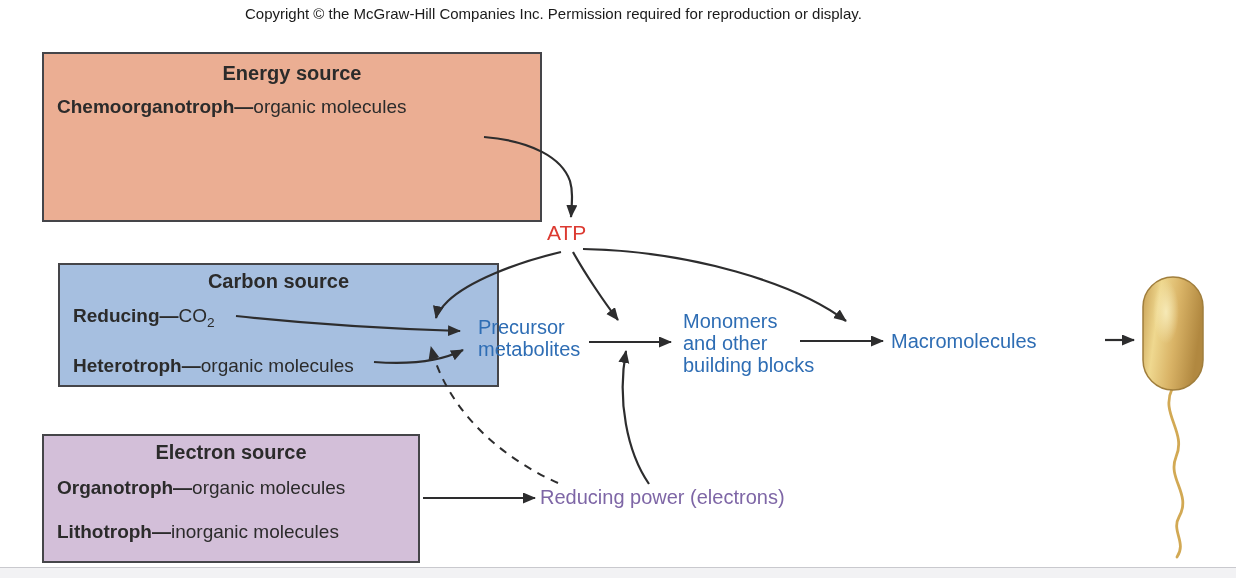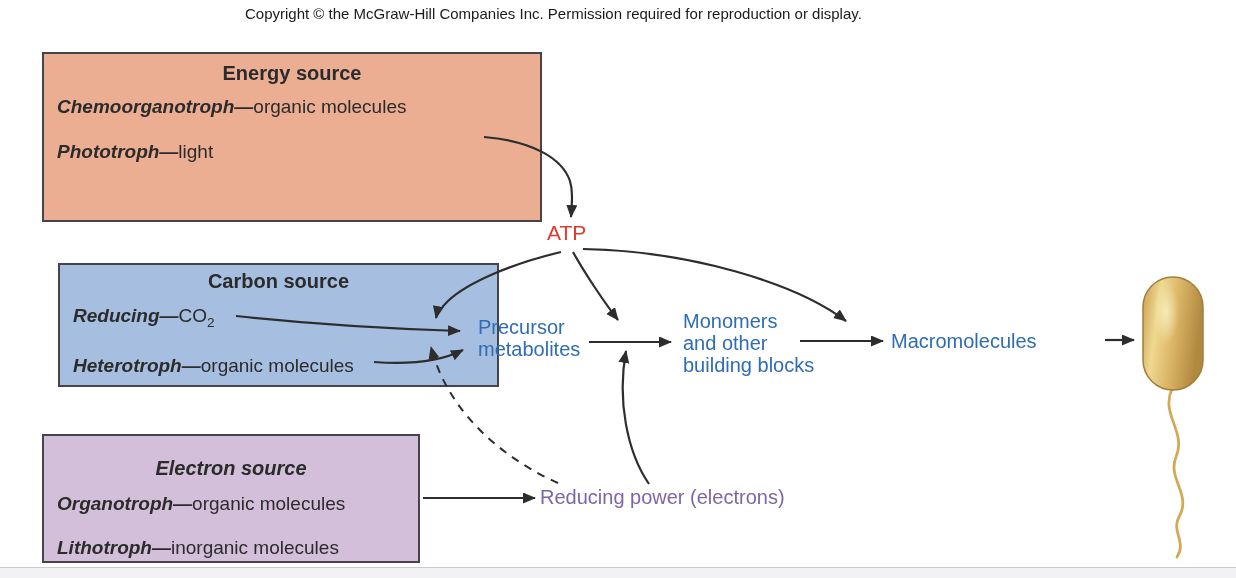--- a/index.html
+++ b/index.html
@@ -11,30 +11,30 @@
     position:absolute;left:245px;top:5px;font-size:15px;color:#1a1a1a;white-space:nowrap;
   }
   .box{
     position:absolute;border:2px solid var(--box_border,#454549);box-sizing:border-box;
   }
   .box-energy{left:42px;top:52px;width:500px;height:170px;background:var(--energy_fill,#EBAE93);}
   .box-carbon{left:58px;top:263px;width:441px;height:124px;background:var(--carbon_fill,#A6BFE0);}
   .box-electron{left:42px;top:434px;width:378px;height:129px;background:var(--electron_fill,#D3BFD9);}
   .box-title{font-size:20px;font-weight:700;text-align:center;line-height:23px;}
   .box-line{font-size:19px;line-height:22px;padding-left:13px;white-space:nowrap;}
-  .box-line .term{font-weight:700;font-style:italic;}
+  .box-line .term{font-weight:700;}
   .box-line sub{font-size:0.72em;}
   .box-energy .box-title{margin-top:8px;}
   .box-energy .l1{margin-top:11px;}
   .box-energy .l2{margin-top:22px;}
   .box-energy .l3{margin-top:23px;}
   .box-carbon .box-title{margin-top:5px;}
   .box-carbon .l1{margin-top:12px;}
   .box-carbon .l2{margin-top:21px;}
-  .box-electron .box-title{margin-top:21px;font-style:italic;}
+  .box-electron .box-title{margin-top:5px;}
   .box-electron .l1{margin-top:13px;}
   .box-electron .l2{margin-top:22px;}
   .node-label{position:absolute;font-size:20px;line-height:22px;white-space:pre-line;}
   .atp{left:547px;top:222px;font-size:21px;color:var(--atp_red,#DC3A31);}
   .precursor{left:478px;top:316px;color:var(--node_blue,#2E6DB4);}
   .monomers{left:683px;top:310px;color:var(--node_blue,#2E6DB4);}
   .macromolecules{left:891px;top:330px;color:var(--node_blue,#2E6DB4);white-space:nowrap;}
   .reducing{left:540px;top:486px;color:var(--reducing_purple,#7E66A6);white-space:nowrap;}
   svg.arrows{position:absolute;left:0;top:0;pointer-events:none;}
   .arrow{fill:none;stroke:var(--arrow,#2D2D2E);stroke-width:2.2;}
@@ -47,21 +47,20 @@
 </head>
 <body>
 
 <div class="stage">
 
   <div class="copyright">Copyright © the McGraw-Hill Companies Inc. Permission required for reproduction or display.</div>
 
   <div class="box box-energy">
     <div class="box-title">Energy source</div>
     <div class="box-line l1"><span class="term">Chemoorganotroph—</span><span>organic molecules</span></div>
-    <div class="box-line l3"><span class="term">Phototroph—</span><span>light</span></div>
   </div>
 
   <div class="box box-carbon">
     <div class="box-title">Carbon source</div>
     <div class="box-line l1"><span class="term">Reducing—</span><span>CO</span><sub>2</sub></div>
     <div class="box-line l2"><span class="term">Heterotroph—</span><span>organic molecules</span></div>
   </div>
 
   <div class="box box-electron">
     <div class="box-title">Electron source</div>

